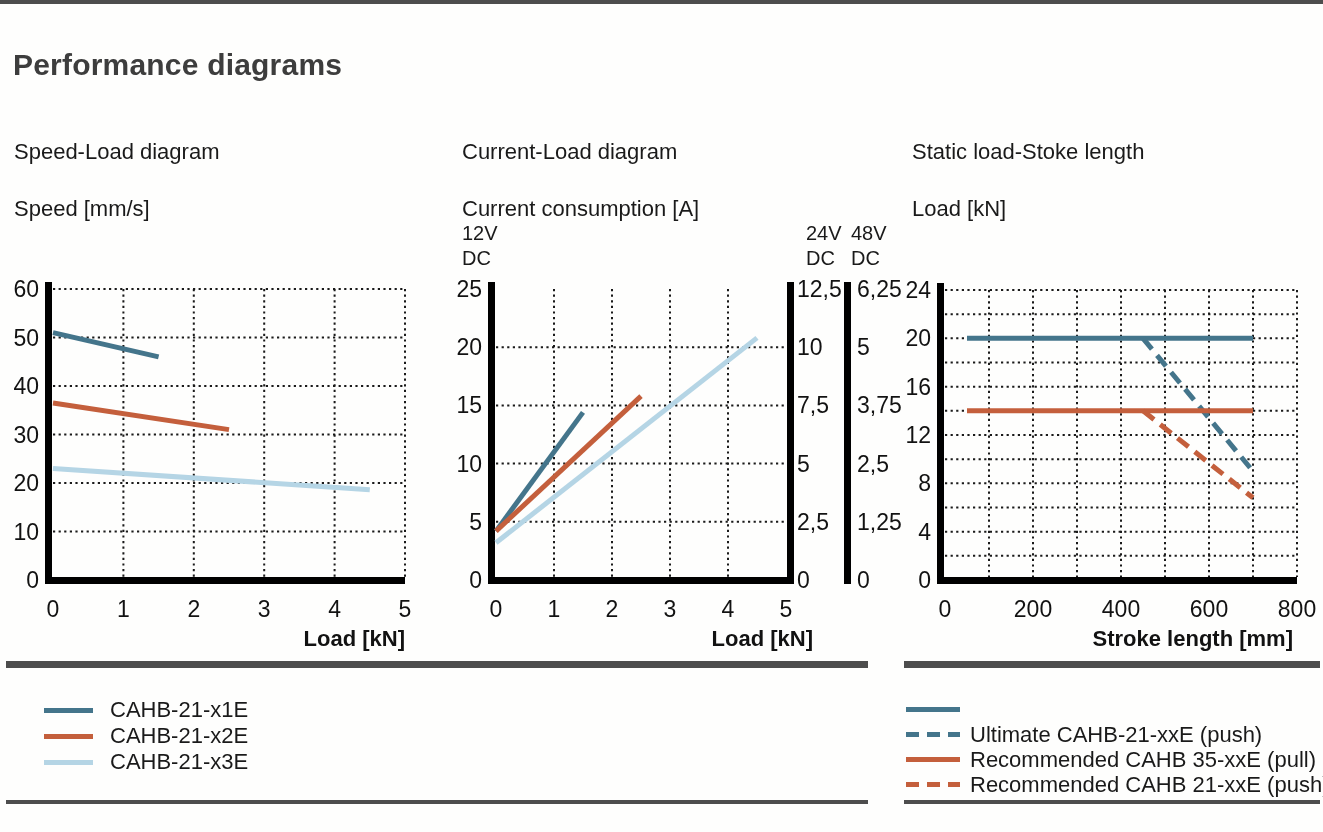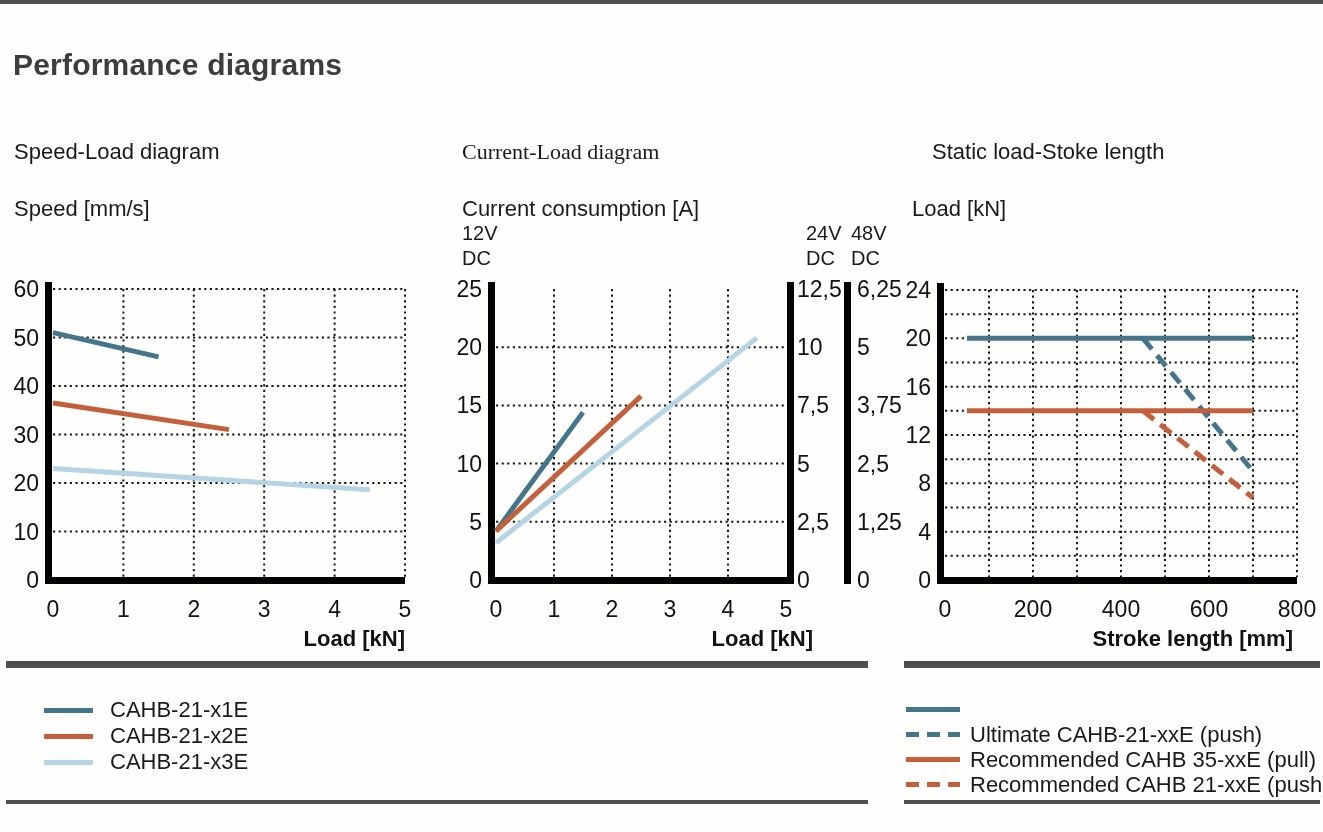--- a/index.html
+++ b/index.html
@@ -31,36 +31,36 @@
 
 <div class="page">
 
   <div class="abs rule" style="left:0;top:5;width:1323px;height:4px;"></div>
 
   <div class="abs page-title" style="left:13px;top:48px;">Performance diagrams</div>
 
   <div class="abs sec-title" style="left:14px;top:139px;">Speed-Load diagram</div>
   <div class="abs ylab" style="left:14px;top:196px;">Speed [mm/s]</div>
 
-  <div class="abs sec-title" style="left:462px;top:139px;font-family:Liberation Serif, serif;">Current-Load diagram</div>
+  <div class="abs sec-title" style="left:462px;top:139px;">Current-Load diagram</div>
   <div class="abs ylab" style="left:462px;top:196px;">Current consumption [A]</div>
   <div class="abs volt" style="left:462px;top:221px;">
     <div>12V</div>
     <div>DC</div>
   </div>
   <div class="abs volt" style="left:806px;top:221px;">
     <div>24V</div>
     <div>DC</div>
   </div>
   <div class="abs volt" style="left:851px;top:221px;">
     <div>48V</div>
     <div>DC</div>
   </div>
 
-  <div class="abs sec-title" style="left:912px;top:139px;margin-left:20px;">Static load-Stoke length</div>
+  <div class="abs sec-title" style="left:912px;top:139px;">Static load-Stoke length</div>
   <div class="abs ylab" style="left:912px;top:196px;">Load [kN]</div>
 
   <svg id="charts" class="abs" style="left:0;top:0;" width="1323" height="832" viewBox="0 0 1323 832">
       <g>
         <line x1="123.4" y1="289" x2="123.4" y2="577" stroke="#1a1a1a" stroke-width="2" stroke-dasharray="2.2 3.4"></line>
         <line x1="193.8" y1="289" x2="193.8" y2="577" stroke="#1a1a1a" stroke-width="2" stroke-dasharray="2.2 3.4"></line>
         <line x1="264.2" y1="289" x2="264.2" y2="577" stroke="#1a1a1a" stroke-width="2" stroke-dasharray="2.2 3.4"></line>
         <line x1="334.6" y1="289" x2="334.6" y2="577" stroke="#1a1a1a" stroke-width="2" stroke-dasharray="2.2 3.4"></line>
         <line x1="405" y1="289" x2="405" y2="577" stroke="#1a1a1a" stroke-width="2" stroke-dasharray="2.2 3.4"></line>
         <line x1="53" y1="531.5" x2="405" y2="531.5" stroke="#1a1a1a" stroke-width="2" stroke-dasharray="2.2 3.4"></line>

